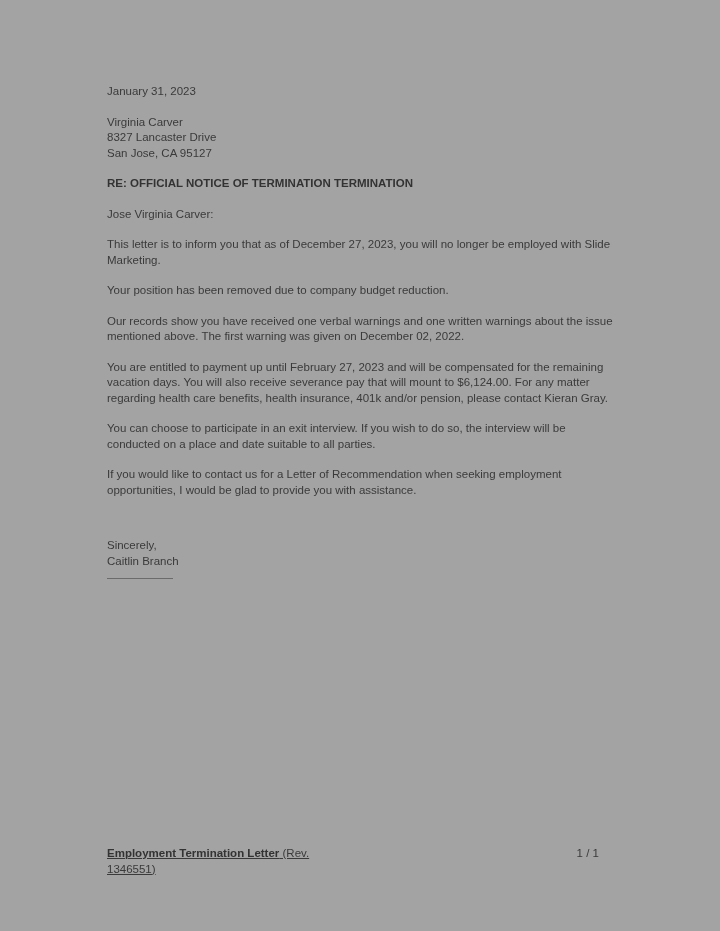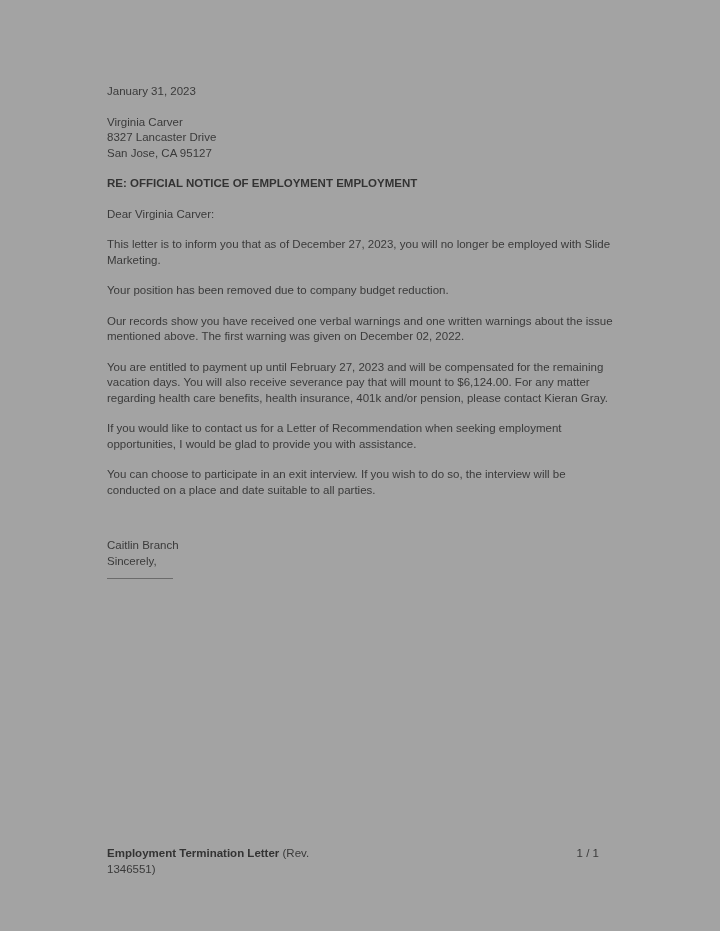--- a/index.html
+++ b/index.html
@@ -39,52 +39,52 @@
   }
   .footer {
     position: absolute;
     left: 107px;
     right: 107px;
     top: 846px;
     display: flex;
     justify-content: space-between;
     align-items: flex-start;
   }
-  .footer-title { max-width: 222px; color: #3a3a3a; }
+  .footer-title { max-width: 222px; color: #3a3a3a; text-decoration: underline; }
   .footer-title .bold { font-weight: bold; color: #333333; }
   .page-indicator { font-weight: normal; color: #3a3a3a; margin-right: 14px; white-space: nowrap; }
 </style>
 </head>
 <body>
 
 <div class="page">
   <div class="content">
 
     <div class="date-line">January 31, 2023</div>
 
     <div class="recipient-block">
       <div>Virginia Carver</div>
       <div>8327 Lancaster Drive</div>
       <div>San Jose, CA 95127</div>
     </div>
 
-    <div class="subject-line">RE: OFFICIAL NOTICE OF EMPLOYMENT EMPLOYMENT</div>
+    <div class="subject-line">RE: OFFICIAL NOTICE OF TERMINATION TERMINATION</div>
 
-    <div class="salutation-line">Dear Virginia Carver:</div>
+    <div class="salutation-line">Jose Virginia Carver:</div>
 
     <p class="para">This letter is to inform you that as of December 27, 2023, you will no longer be employed with Slide Marketing.</p>
     <p class="para">Your position has been removed due to company budget reduction.</p>
     <p class="para">Our records show you have received one verbal warnings and one written warnings about the issue mentioned above. The first warning was given on December 02, 2022.</p>
     <p class="para">You are entitled to payment up until February 27, 2023 and will be compensated for the remaining vacation days. You will also receive severance pay that will mount to $6,124.00. For any matter regarding health care benefits, health insurance, 401k and/or pension, please contact Kieran Gray.</p>
+    <p class="para">You can choose to participate in an exit interview. If you wish to do so, the interview will be conducted on a place and date suitable to all parties.</p>
     <p class="para">If you would like to contact us for a Letter of Recommendation when seeking employment opportunities, I would be glad to provide you with assistance.</p>
-    <p class="para">You can choose to participate in an exit interview. If you wish to do so, the interview will be conducted on a place and date suitable to all parties.</p>
 
     <div class="closing-block">
+      <div>Sincerely,</div>
       <div>Caitlin Branch</div>
-      <div>Sincerely,</div>
     </div>
 
     <div class="signature-line"></div>
 
   </div>
 
   <div class="footer">
     <div class="footer-title">
       <span class="bold">Employment Termination Letter</span><span> (Rev. 1346551)</span>
     </div>

